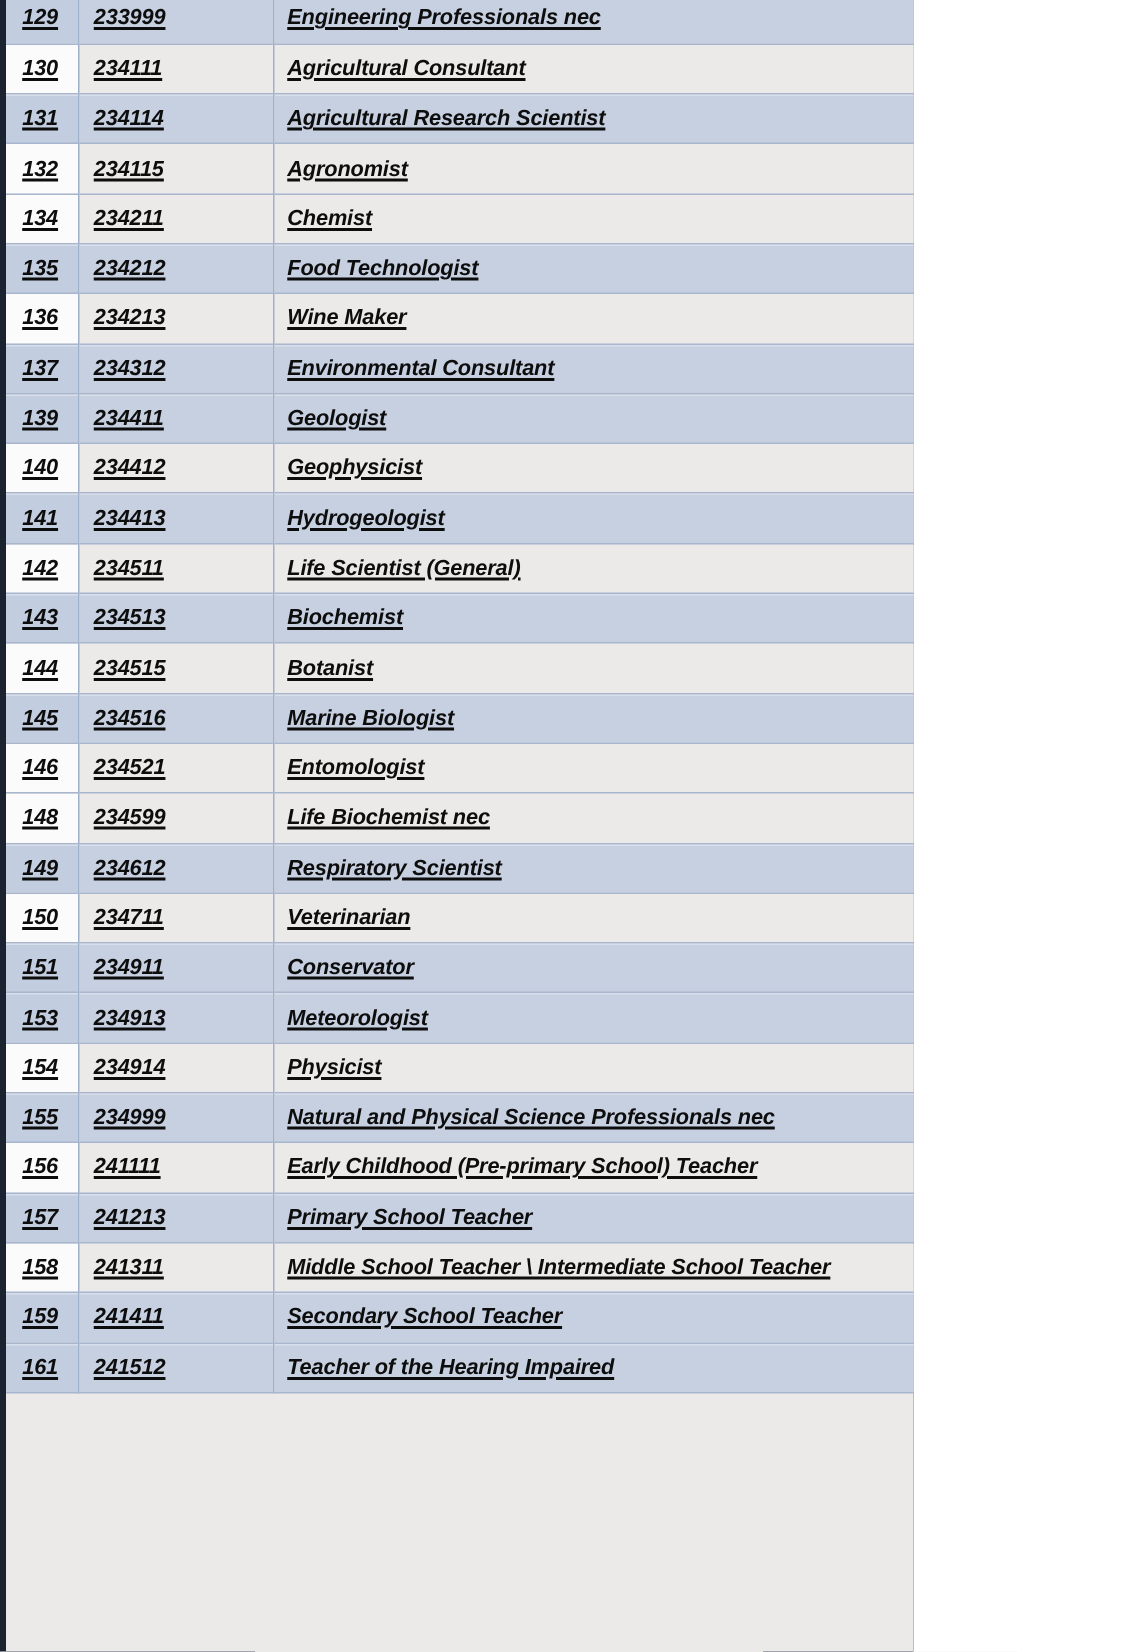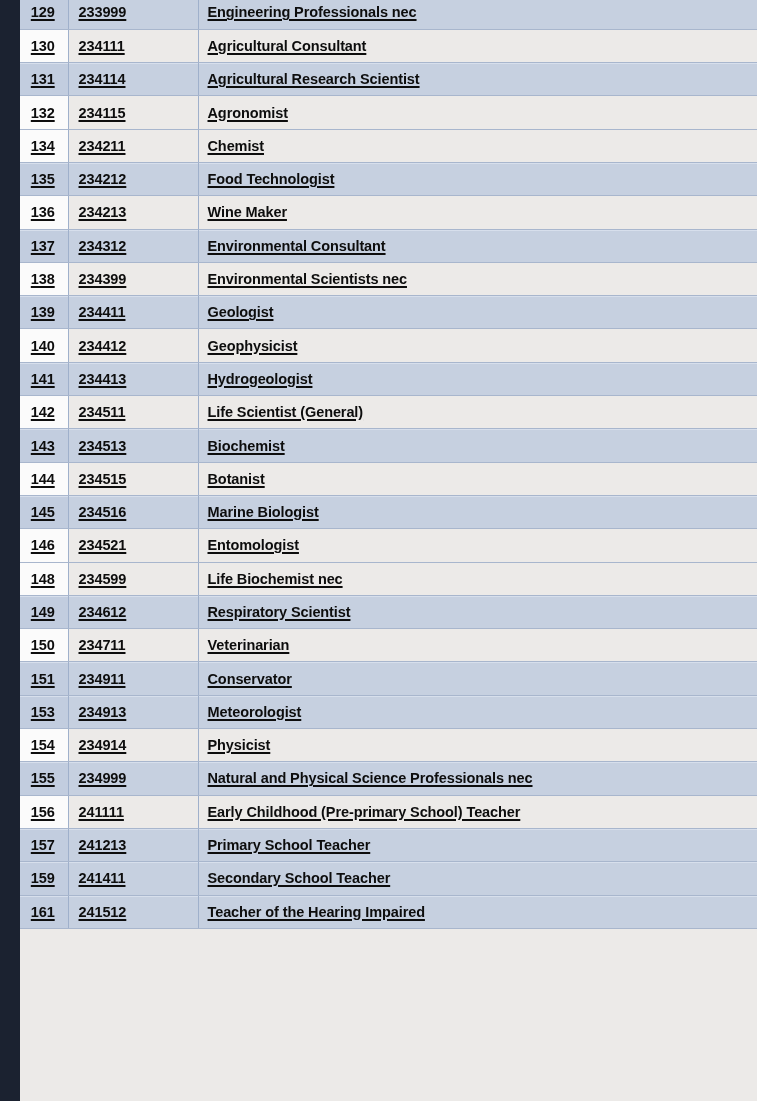--- a/index.html
+++ b/index.html
@@ -11,26 +11,27 @@
   body {
     width: 757px;
     height: 1101px;
     overflow: hidden;
     font-family: "Liberation Sans", "DejaVu Sans", sans-serif;
   }
 
   
   #page {
     position: relative;
-    width: 757px;
+    width: 609px;
     height: 1101px;
     box-sizing: border-box;
     background: #1b2230;
-    padding: 0 4px 0 20px;
-    overflow: hidden;
+    padding: 0 4px 0 4px;
+    overflow: hidden;
+    font-style: italic;
   }
 
   #table-viewport {
     position: relative;
     width: 749px;
     height: 1101px;
     overflow: hidden;
     background: #eceae8;
   }
 
@@ -147,25 +148,20 @@
           <tr class="row band-light">
             <td class="cell-index"><span class="txt">136</span></td>
             <td class="cell-code"><span class="txt">234213</span></td>
             <td class="cell-name"><span class="txt">Wine Maker</span></td>
           </tr>
           <tr class="row band-blue">
             <td class="cell-index"><span class="txt">137</span></td>
             <td class="cell-code"><span class="txt">234312</span></td>
             <td class="cell-name"><span class="txt">Environmental Consultant</span></td>
           </tr>
-          <tr class="row band-light">
-            <td class="cell-index"><span class="txt">138</span></td>
-            <td class="cell-code"><span class="txt">234399</span></td>
-            <td class="cell-name"><span class="txt">Environmental Scientists nec</span></td>
-          </tr>
           <tr class="row band-blue">
             <td class="cell-index"><span class="txt">139</span></td>
             <td class="cell-code"><span class="txt">234411</span></td>
             <td class="cell-name"><span class="txt">Geologist</span></td>
           </tr>
           <tr class="row band-light">
             <td class="cell-index"><span class="txt">140</span></td>
             <td class="cell-code"><span class="txt">234412</span></td>
             <td class="cell-name"><span class="txt">Geophysicist</span></td>
           </tr>
@@ -236,20 +232,25 @@
           </tr>
           <tr class="row band-light">
             <td class="cell-index"><span class="txt">156</span></td>
             <td class="cell-code"><span class="txt">241111</span></td>
             <td class="cell-name"><span class="txt">Early Childhood (Pre-primary School) Teacher</span></td>
           </tr>
           <tr class="row band-blue">
             <td class="cell-index"><span class="txt">157</span></td>
             <td class="cell-code"><span class="txt">241213</span></td>
             <td class="cell-name"><span class="txt">Primary School Teacher</span></td>
+          </tr>
+          <tr class="row band-light">
+            <td class="cell-index"><span class="txt">158</span></td>
+            <td class="cell-code"><span class="txt">241311</span></td>
+            <td class="cell-name"><span class="txt">Middle School Teacher \ Intermediate School Teacher</span></td>
           </tr>
           <tr class="row band-blue">
             <td class="cell-index"><span class="txt">159</span></td>
             <td class="cell-code"><span class="txt">241411</span></td>
             <td class="cell-name"><span class="txt">Secondary School Teacher</span></td>
           </tr>
           <tr class="row band-blue">
             <td class="cell-index"><span class="txt">161</span></td>
             <td class="cell-code"><span class="txt">241512</span></td>
             <td class="cell-name"><span class="txt">Teacher of the Hearing Impaired</span></td>

